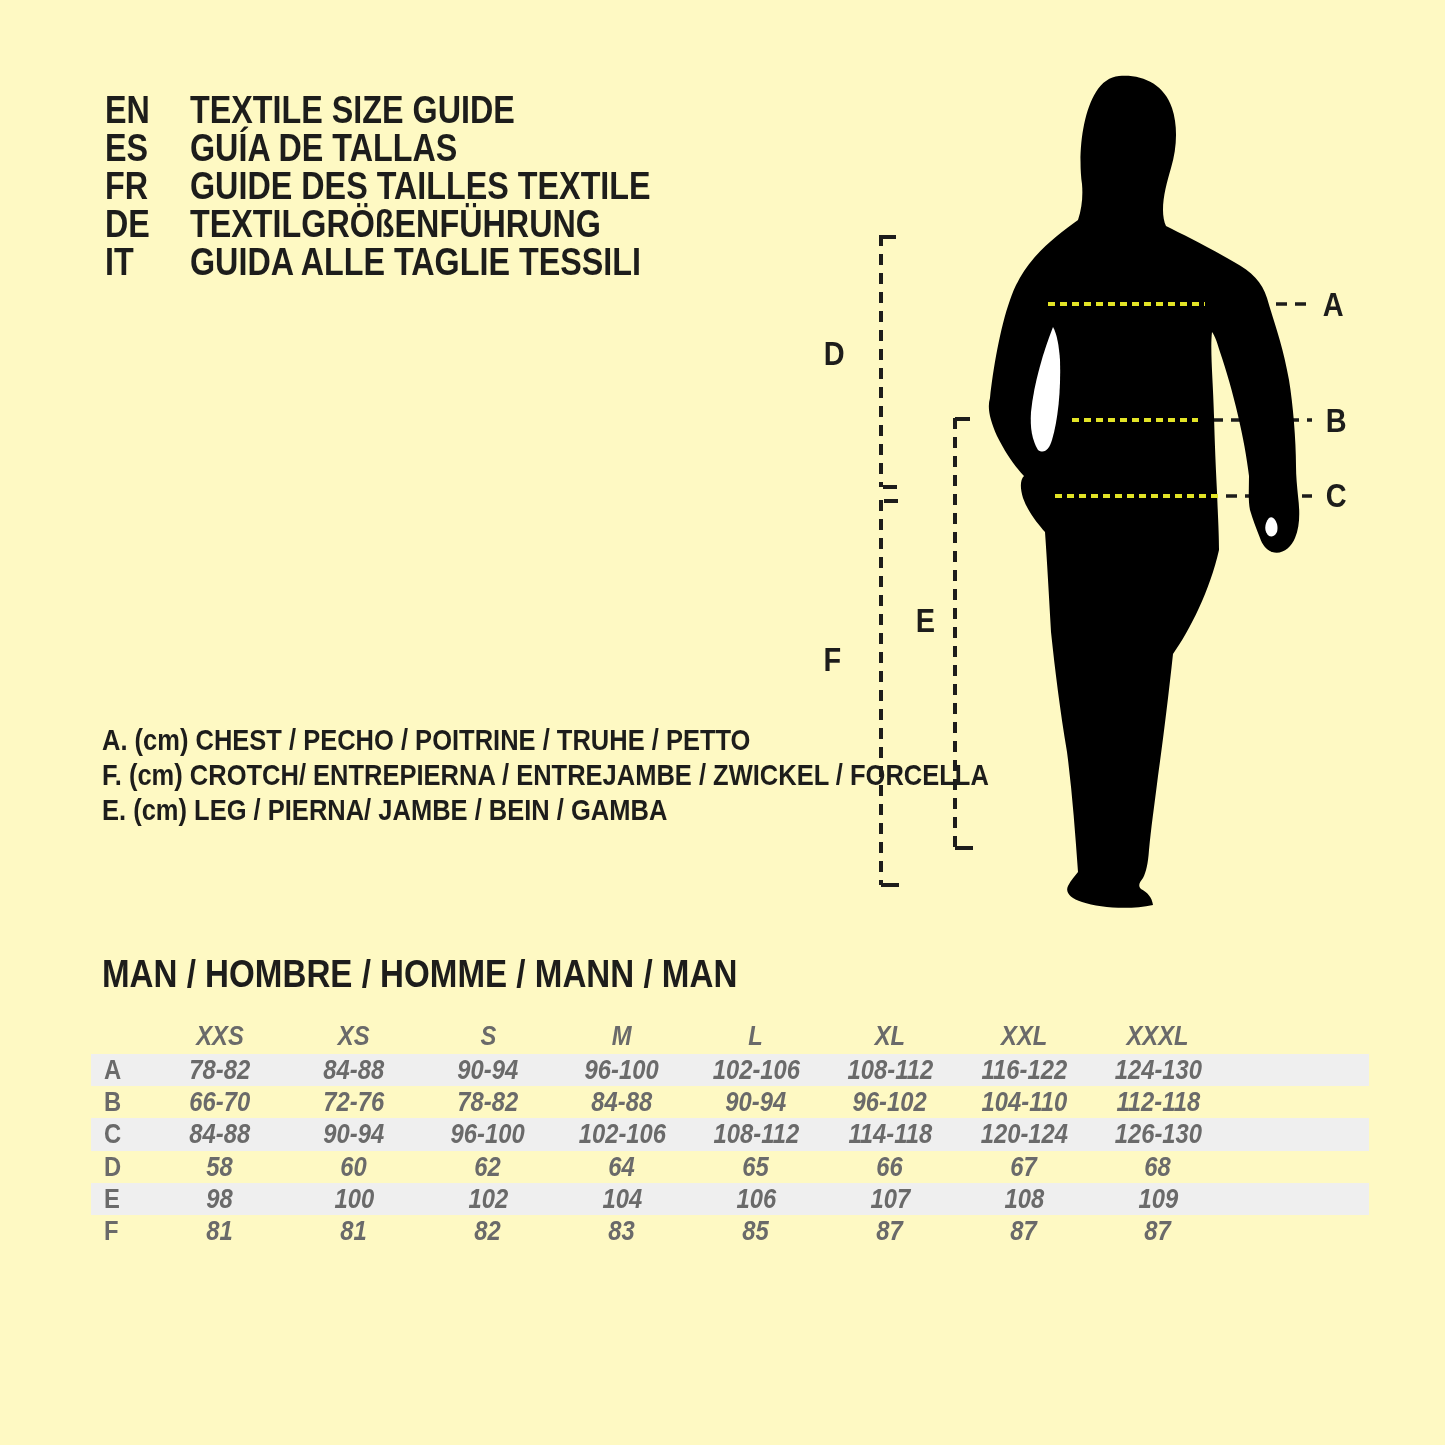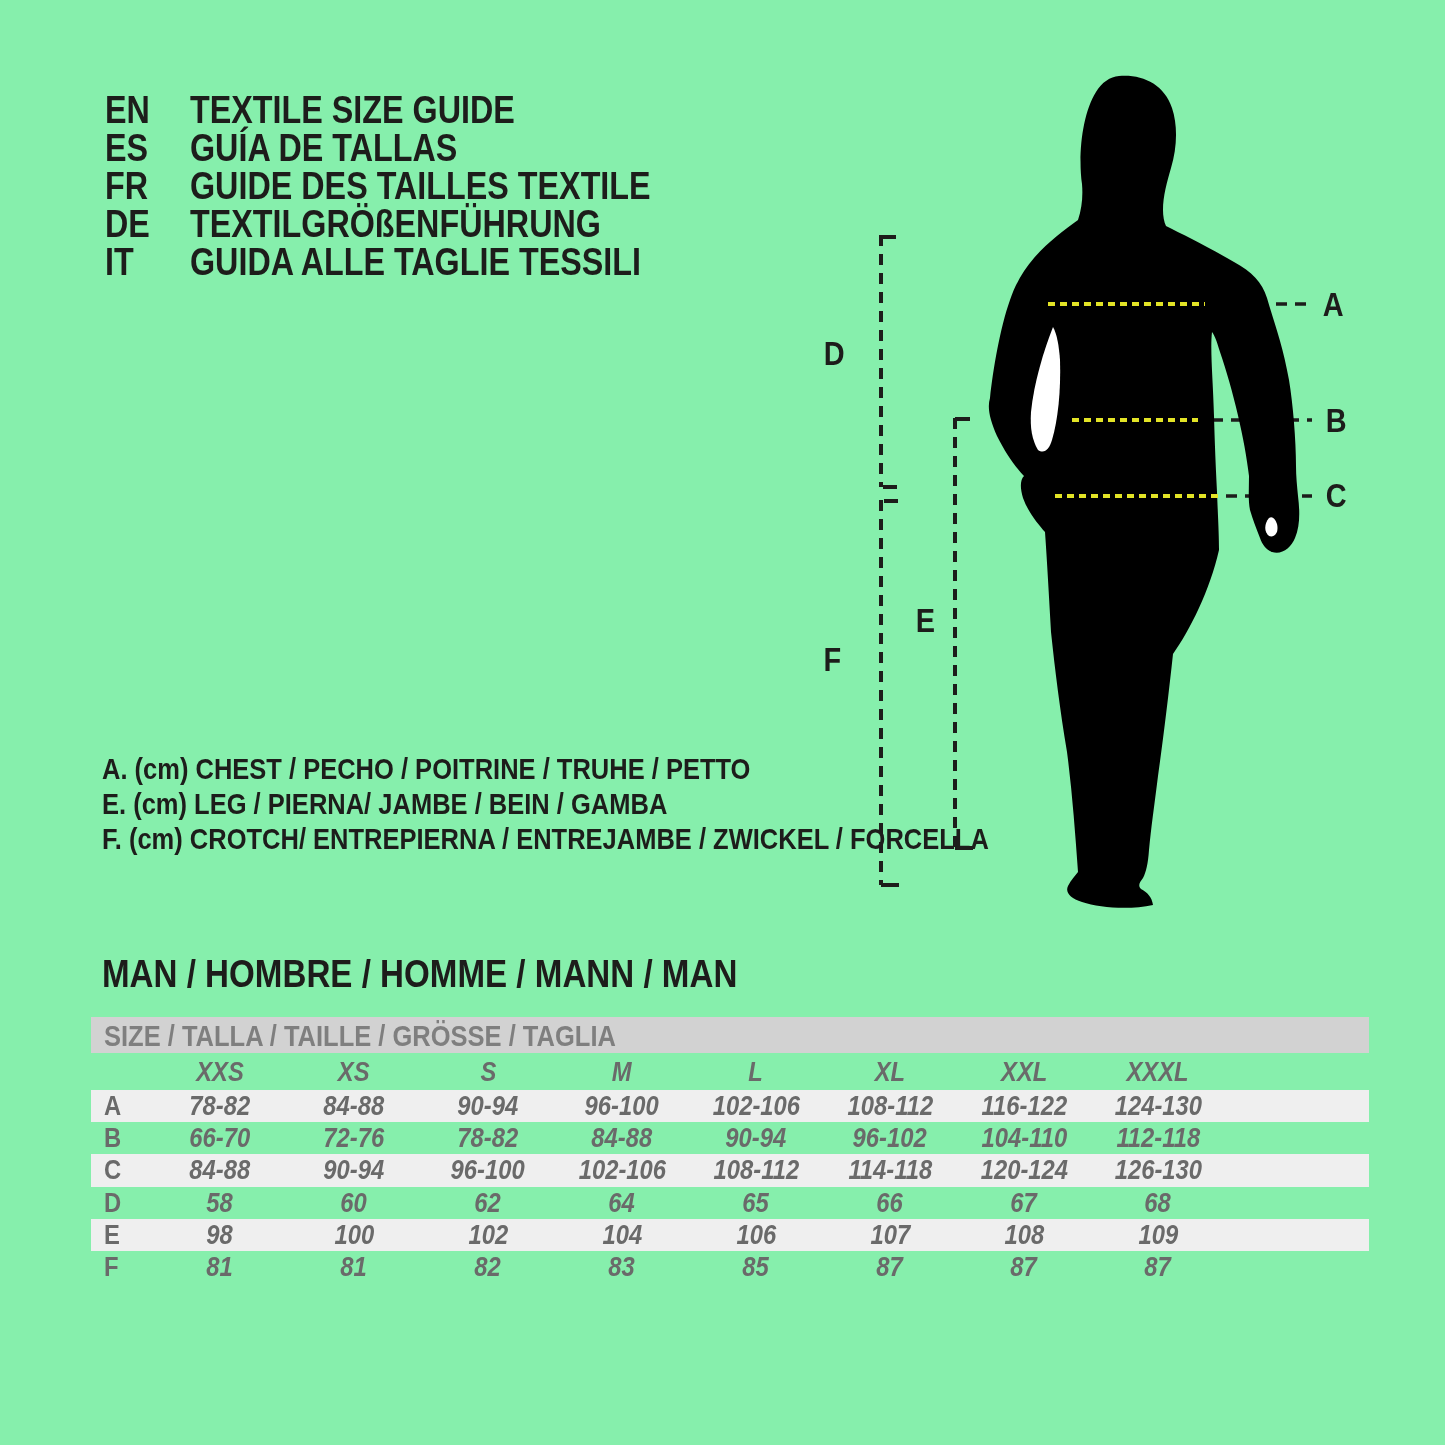--- a/index.html
+++ b/index.html
@@ -1,34 +1,34 @@
 <!DOCTYPE html>
 <html><head>
 <meta charset="utf-8">
 <style>
   html,body{margin:0;padding:0;background:#ffffff;}
   .page{
-    position:relative;width:1445px;height:1445px;background:#86efac;overflow:hidden;
+    position:relative;width:1445px;height:1445px;background:#fef9c3;overflow:hidden;
     font-family:"Liberation Sans",sans-serif;color:#1d1d1b;
   }
   .cx{display:inline-block;transform:scaleX(0.85);transform-origin:left center;white-space:nowrap;}
   .cxc{display:inline-block;transform:scaleX(0.85);transform-origin:center center;white-space:nowrap;}
 
   
   .lang-block{position:absolute;left:105px;top:91px;}
   .lang-row{position:relative;height:38px;line-height:38px;font-size:38px;font-weight:bold;}
   .lang-code{position:absolute;left:0;top:0;}
   .lang-title{position:absolute;left:85px;top:0;}
 
   
   .figure-svg{position:absolute;left:820px;top:60px;width:580px;height:910px;}
   .mlabel{position:absolute;font-size:34px;font-weight:bold;line-height:40px;}
 
   
-  .legend{position:absolute;left:102px;top:722px;margin-top:29px;}
+  .legend{position:absolute;left:102px;top:722px;}
   .legend-line{height:35px;line-height:35px;font-size:30px;font-weight:bold;}
 
   .man-line{position:absolute;left:102px;top:956px;height:36px;line-height:36px;font-size:39px;font-weight:bold;}
 
   
   .size-table{position:absolute;left:91px;top:1017px;width:1278px;}
   .table-headerbar{height:36px;line-height:37px;background:#d2d2d2;color:#7f7f7f;
     font-size:30px;font-weight:bold;padding-left:13px;box-sizing:border-box;}
   .trow{display:grid;grid-template-columns:62px repeat(8,134px) 1fr;align-items:center;
     color:#6a6a6a;font-size:28px;font-weight:bold;}
@@ -121,32 +121,29 @@
 
   <span class="mlabel cxc" style="left:1321px;top:284px;">A</span>
   <span class="mlabel cxc" style="left:1324px;top:400px;">B</span>
   <span class="mlabel cxc" style="left:1324px;top:475px;">C</span>
   <span class="mlabel cxc" style="left:822px;top:333px;">D</span>
   <span class="mlabel cxc" style="left:914px;top:600px;">E</span>
   <span class="mlabel cxc" style="left:822px;top:639px;">F</span>
 
   <div class="legend">
     <div class="legend-line"><span class="cx">A. (cm) CHEST / PECHO / POITRINE / TRUHE / PETTO</span></div>
+    <div class="legend-line"><span class="cx">F. (cm) CROTCH/ ENTREPIERNA / ENTREJAMBE / ZWICKEL / FORCELLA</span></div>
     <div class="legend-line"><span class="cx">E. (cm) LEG / PIERNA/ JAMBE / BEIN / GAMBA</span></div>
-    <div class="legend-line"><span class="cx">F. (cm) CROTCH/ ENTREPIERNA / ENTREJAMBE / ZWICKEL / FORCELLA</span></div>
   </div>
 
   <div class="man-line">
     <span class="cx">MAN / HOMBRE / HOMME / MANN / MAN</span>
   </div>
 
   <div class="size-table">
-    <div class="table-headerbar">
-      <span class="cx">SIZE / TALLA / TAILLE / GRÖSSE / TAGLIA</span>
-    </div>
 
     <div class="trow trow-sizes">
       <div class="rl"></div>
       <div class="tc"><span class="cxc">XXS</span></div>
       <div class="tc"><span class="cxc">XS</span></div>
       <div class="tc"><span class="cxc">S</span></div>
       <div class="tc"><span class="cxc">M</span></div>
       <div class="tc"><span class="cxc">L</span></div>
       <div class="tc"><span class="cxc">XL</span></div>
       <div class="tc"><span class="cxc">XXL</span></div>

